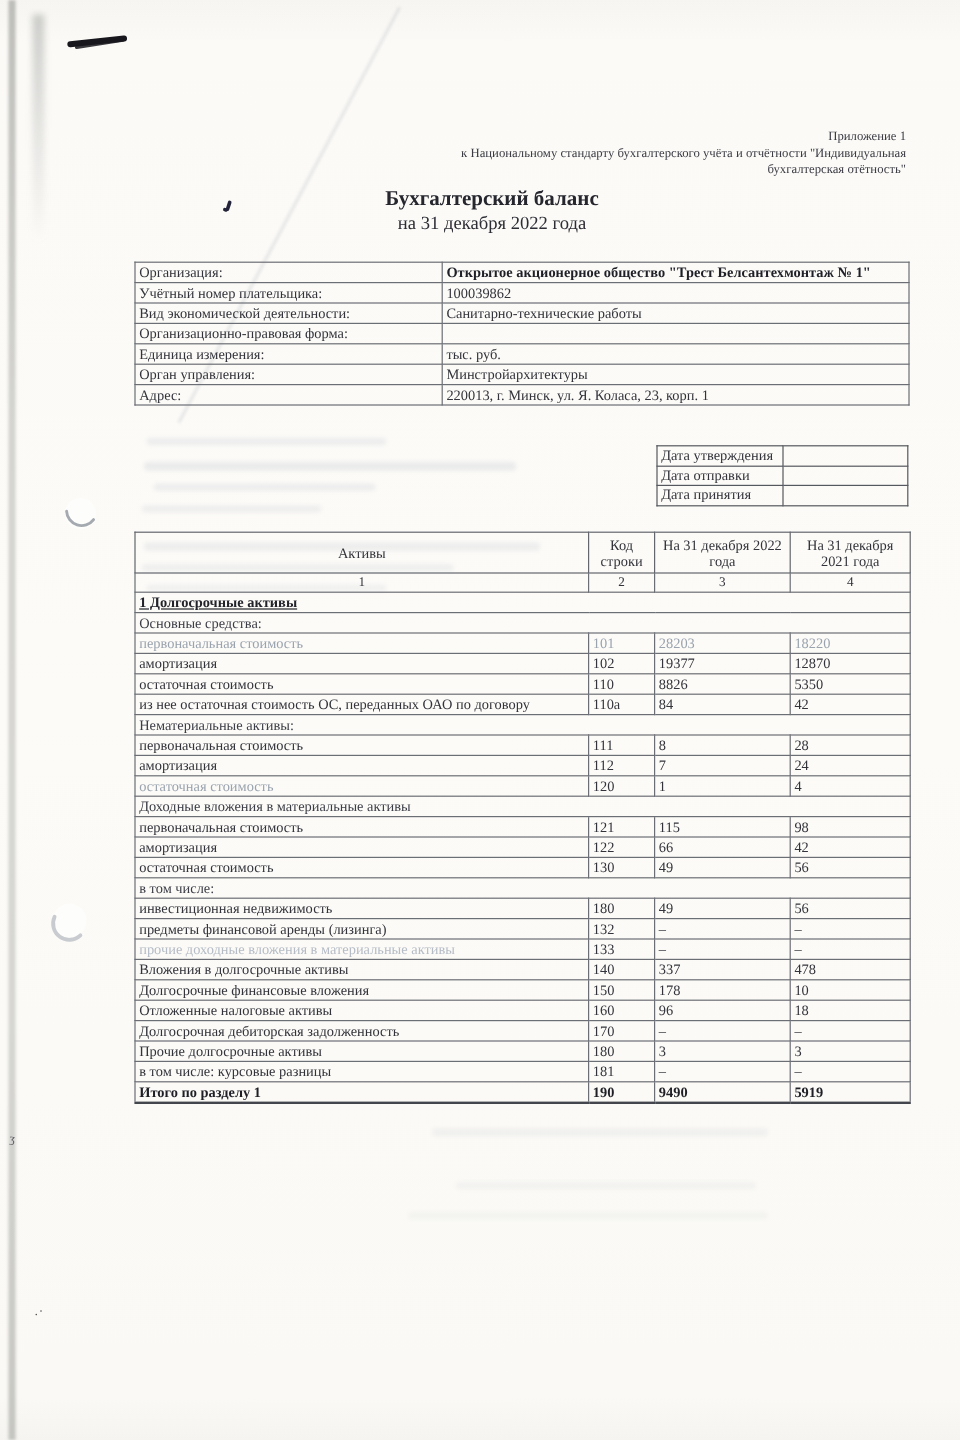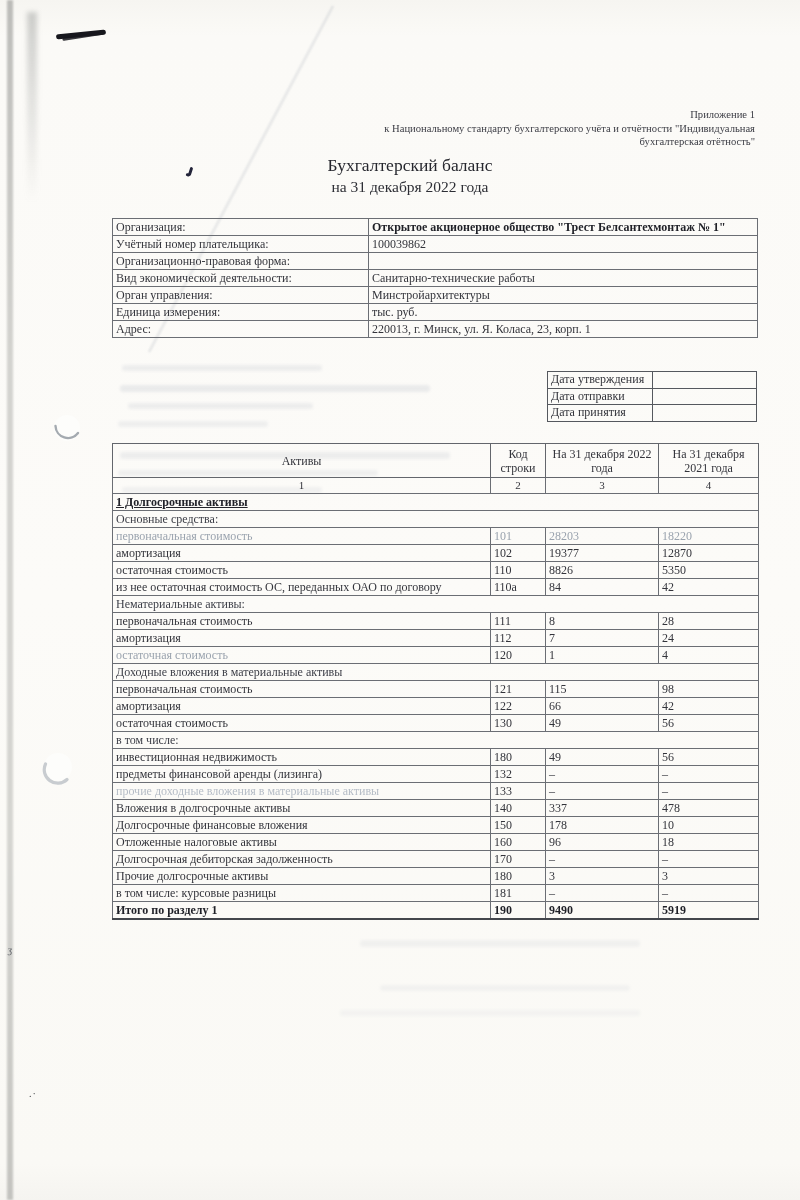--- a/index.html
+++ b/index.html
@@ -26,21 +26,21 @@
   .pen-tick:after{content:"";position:absolute;left:-2px;top:7px;width:4px;height:3px;
             background:#23243a;border-radius:2px;}
   .speck-a{position:absolute;left:8px;top:944px;font-size:10px;color:#5a5d63;transform:rotate(8deg);}
   .speck-b{position:absolute;left:29px;top:1088px;font-size:10px;color:#3a3c41;letter-spacing:1px;}
   .ghost{position:absolute;background:#6e7a92;border-radius:3px;filter:blur(1.6px);z-index:0;}
   .punch{position:absolute;z-index:0;}
   
   .appendix{position:absolute;top:108px;left:195px;width:560px;text-align:right;
             font-size:10.6px;line-height:13.5px;color:#3b3c44;z-index:2;}
   .title{position:absolute;top:155px;left:60px;width:700px;text-align:center;
-         font-size:17.5px;font-weight:normal;color:#26272e;z-index:2;}
+         font-size:17.5px;font-weight:bold;color:#26272e;z-index:2;}
   .subtitle{position:absolute;top:178px;left:60px;width:700px;text-align:center;
             font-size:15.5px;color:#2d2e35;z-index:2;}
   
   table{border-collapse:collapse;table-layout:fixed;z-index:2;position:absolute;}
   td,th{padding:0 3px;font-weight:normal;overflow:hidden;}
   
   .org{left:112px;top:218px;width:646px;font-size:12px;}
   .org td{border:1px solid #6b6e74;height:16px;white-space:nowrap;}
   .org{border:1.5px solid #55585e;}
   .org .val-bold{font-weight:bold;color:#1f2027;}
@@ -112,34 +112,34 @@
     <tbody>
         <tr>
       <td>Организация:</td>
       <td class="val-bold">Открытое акционерное общество "Трест Белсантехмонтаж № 1"</td>
     </tr>
     <tr>
       <td>Учётный номер плательщика:</td>
       <td>100039862</td>
     </tr>
     <tr>
+      <td>Вид экономической деятельности:</td>
+      <td>Санитарно-технические работы</td>
+    </tr>
+    <tr>
       <td>Организационно-правовая форма:</td>
       <td></td>
     </tr>
     <tr>
-      <td>Вид экономической деятельности:</td>
-      <td>Санитарно-технические работы</td>
+      <td>Единица измерения:</td>
+      <td>тыс. руб.</td>
     </tr>
     <tr>
       <td>Орган управления:</td>
       <td>Минстройархитектуры</td>
-    </tr>
-    <tr>
-      <td>Единица измерения:</td>
-      <td>тыс. руб.</td>
     </tr>
     <tr>
       <td>Адрес:</td>
       <td>220013, г. Минск, ул. Я. Коласа, 23, корп. 1</td>
     </tr>
   </tbody>
     </table>
 
   <table class="dates">
     <colgroup>

